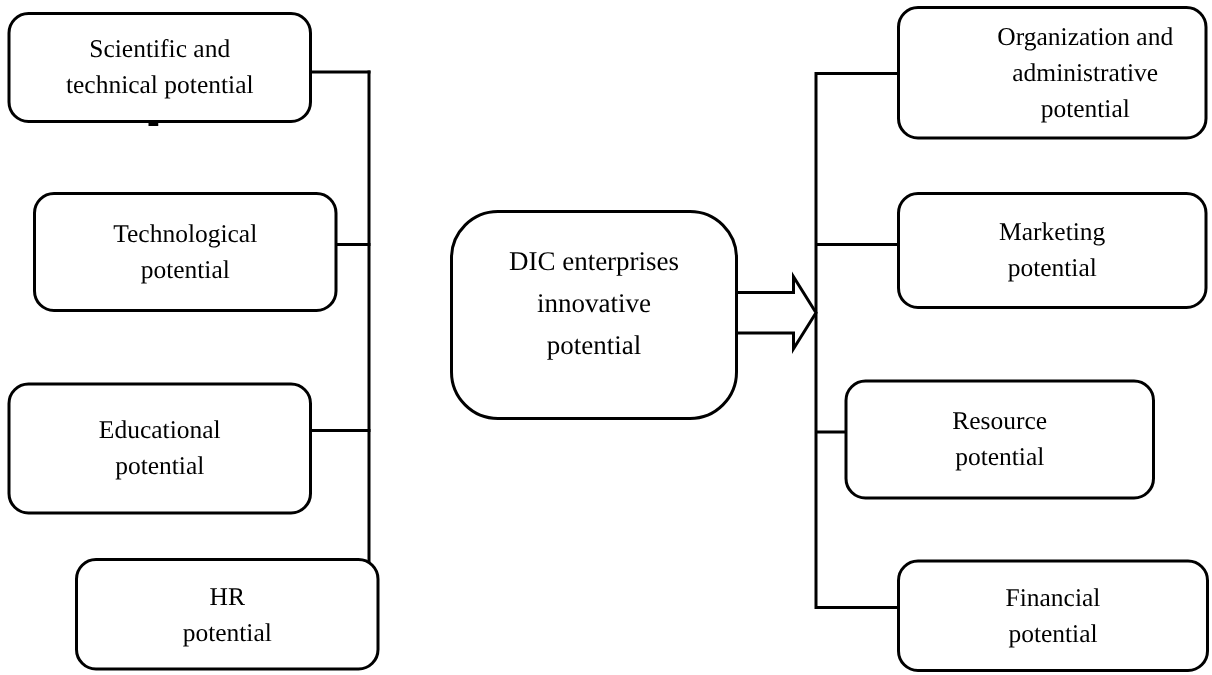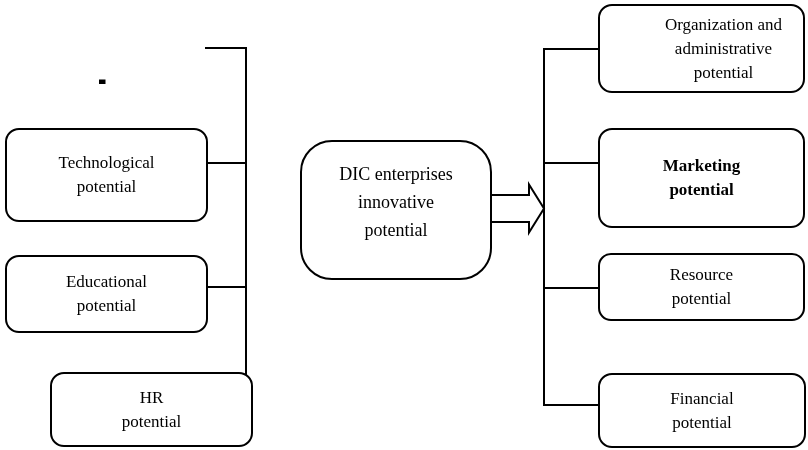--- a/index.html
+++ b/index.html
@@ -38,29 +38,29 @@
     border-radius: 32px;
     align-items: flex-start;
   }
   .center-node .label {
     font-size: 18px;
     line-height: 28px;
     padding-top: 18px;
   }
   
   .n-l0 { left: 5px;   top: 8px;   width: 203px; height: 74px; }
-  .n-l1 { left: 5px;   top: 128px; width: 203px; height: 94px; }
-  .n-l2 { left: 5px;   top: 255px; width: 203px; height: 78px; }
+  .n-l1 { left: 22px;   top: 128px; width: 203px; height: 80px; }
+  .n-l2 { left: 5px;   top: 255px; width: 203px; height: 88px; }
   .n-l3 { left: 5px;   top: 372px; width: 203px; height: 75px; margin-left: 45px; }
   
   .n-c  { left: 300px; top: 140px; width: 192px; height: 140px; }
   
   .n-r0 { left: 598px; top: 4px;   width: 207px; height: 89px; padding-left: 44px; }
-  .n-r1 { left: 598px; top: 128px; width: 207px; height: 100px; font-weight: bold; }
-  .n-r2 { left: 598px; top: 253px; width: 207px; height: 68px; border-radius: 13px; }
+  .n-r1 { left: 598px; top: 128px; width: 207px; height: 78px; }
+  .n-r2 { left: 563px; top: 253px; width: 207px; height: 80px; }
   .n-r3 { left: 598px; top: 373px; width: 208px; height: 75px; }
 </style>
 </head>
 <body>
 
 <div class="canvas">
 
   <svg class="wires" viewBox="0 0 808 450" xmlns="http://www.w3.org/2000/svg">
 
     <g stroke="#000000" stroke-width="2" fill="none">
@@ -77,20 +77,24 @@
       <line x1="544" y1="163" x2="601" y2="163"></line>
       <line x1="544" y1="288" x2="601" y2="288"></line>
       <line x1="544" y1="405" x2="601" y2="405"></line>
     </g>
 
     <polygon points="491,195 529,195 529,184.5 544,208.5 529,232.5 529,222 491,222" fill="#ffffff" stroke="#000000" stroke-width="2" stroke-linejoin="miter"></polygon>
 
     <rect x="99" y="79.5" width="6.5" height="4.5" fill="#000000"></rect>
   </svg>
 
+  <div class="node n-l0">
+    <span class="label">Scientific and
+technical potential</span>
+  </div>
   <div class="node n-l1">
     <span class="label">Technological
 potential</span>
   </div>
   <div class="node n-l2">
     <span class="label">Educational
 potential</span>
   </div>
   <div class="node n-l3">
     <span class="label">HR

